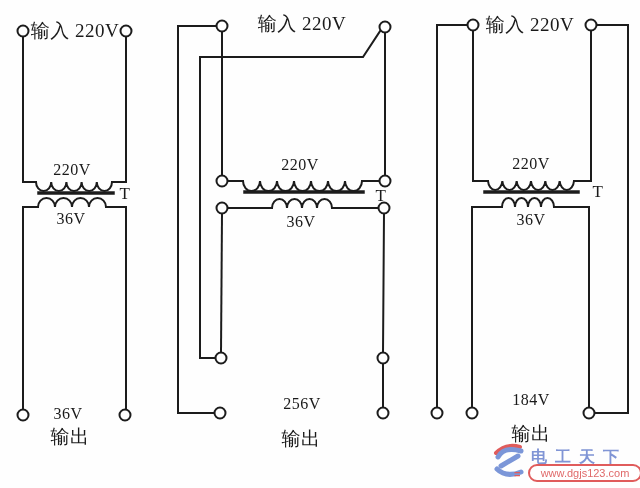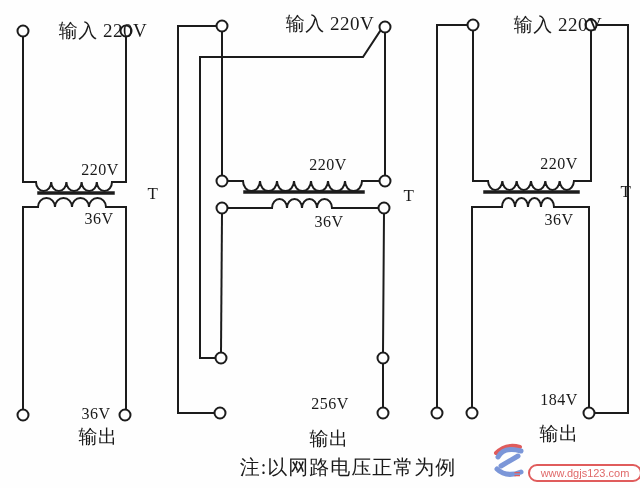--- a/index.html
+++ b/index.html
@@ -3,21 +3,21 @@
 <meta charset="utf-8">
 <style>
   html,body{margin:0;padding:0;}
   #stage{
     position:relative;width:640px;height:488px;background:#fefefe;overflow:hidden;
     font-family:"Liberation Serif","DejaVu Serif",serif;color:#1a1a1a;
   }
   #wires{position:absolute;left:0;top:0;}
   .lbl{
     position:absolute;transform:translate(-50%,-50%);white-space:nowrap;
-    line-height:1;letter-spacing:0.5px;margin-left:28px;
+    line-height:1;letter-spacing:0.5px;
   }
   .f19{font-size:19px;}
   .f20{font-size:16px;}
   .f17{font-size:17px;}
   .note{font-size:20px;letter-spacing:1px;}
   .wm-brand{
     position:absolute;left:531px;top:447px;transform:none;
     font-family:"Liberation Sans","DejaVu Sans",sans-serif;
     font-size:16px;font-weight:bold;letter-spacing:8px;color:#8095d5;
   }
@@ -128,18 +128,18 @@
   <div class="lbl f20" style="left:302px;top:404px;">256V</div>
   <div class="lbl f19" style="left:301px;top:438px;">输出</div>
 
   <div class="lbl f19" style="left:530px;top:24px;">输入 220V</div>
   <div class="lbl f20" style="left:531px;top:164px;">220V</div>
   <div class="lbl f20" style="left:531px;top:220px;">36V</div>
   <div class="lbl f17" style="left:598px;top:191px;">T</div>
   <div class="lbl f20" style="left:531px;top:400px;">184V</div>
   <div class="lbl f19" style="left:531px;top:433px;">输出</div>
 
-  <div class="lbl note" style="left:320px;top:467px;">注:以网路电压正常为例</div>
 
+  <div class="wm-brand">电工天下</div>
   <div class="wm-dash">=</div>
   <div class="wm-pill">www.dgjs123.com</div>
 
 </div>
 
 </body></html>

